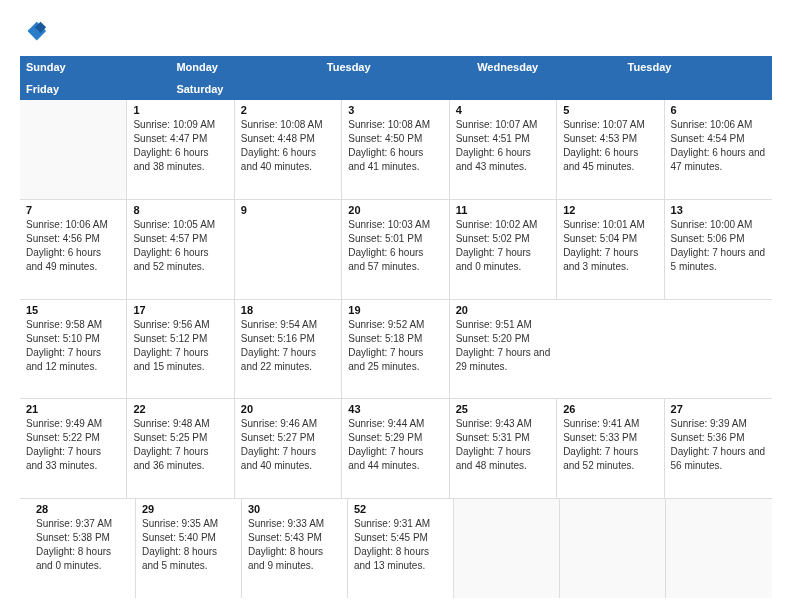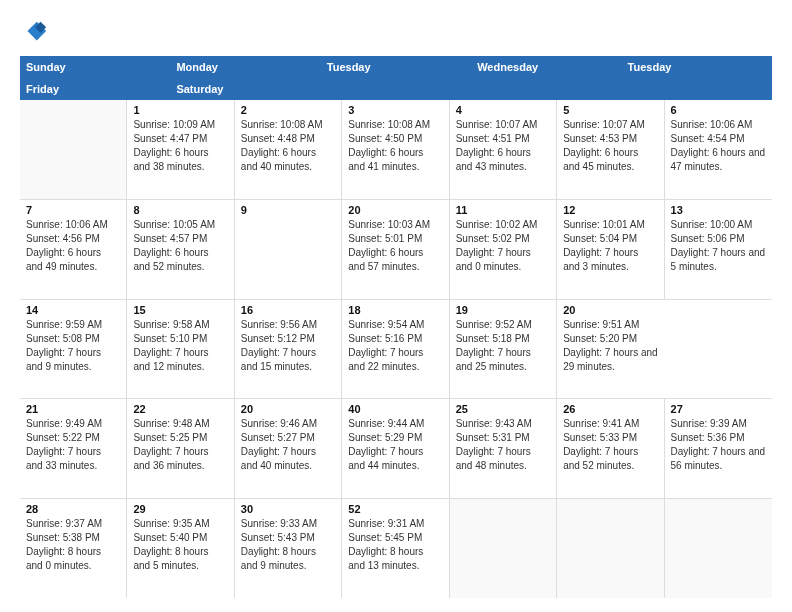--- a/index.html
+++ b/index.html
@@ -76,20 +76,21 @@
       flex: 1;
     }
     .cal-row {
       display: grid;
       grid-template-columns: repeat(7, 1fr);
       flex: 1;
       border-bottom: 1px solid #ddd;
     }
     .cal-row:last-child {
       border-bottom: none;
+      margin-left: 10px;
     }
     .cal-cell {
       border-right: 1px solid #ddd;
       padding: 4px 6px;
       font-size: 9px;
       color: #333;
       vertical-align: top;
       min-height: 0;
     }
     .cal-cell:last-child {
@@ -193,29 +194,25 @@
             <div class="day-num">12</div>
             <div class="day-detail">Sunrise: 10:01 AM<br>Sunset: 5:04 PM<br>Daylight: 7 hours and 3 minutes.</div>
           </div>
           <div class="cal-cell">
             <div class="day-num">13</div>
             <div class="day-detail">Sunrise: 10:00 AM<br>Sunset: 5:06 PM<br>Daylight: 7 hours and 5 minutes.</div>
           </div>
         </div>
         <div class="cal-row">
           <div class="cal-cell">
-            <div class="day-num">14</div>
-            <div class="day-detail">Sunrise: 9:59 AM<br>Sunset: 5:08 PM<br>Daylight: 7 hours and 9 minutes.</div>
-          </div>
-          <div class="cal-cell">
             <div class="day-num">15</div>
             <div class="day-detail">Sunrise: 9:58 AM<br>Sunset: 5:10 PM<br>Daylight: 7 hours and 12 minutes.</div>
           </div>
           <div class="cal-cell">
-            <div class="day-num">16</div>
+            <div class="day-num">17</div>
             <div class="day-detail">Sunrise: 9:56 AM<br>Sunset: 5:12 PM<br>Daylight: 7 hours and 15 minutes.</div>
           </div>
           <div class="cal-cell">
             <div class="day-num">18</div>
             <div class="day-detail">Sunrise: 9:54 AM<br>Sunset: 5:16 PM<br>Daylight: 7 hours and 22 minutes.</div>
           </div>
           <div class="cal-cell">
             <div class="day-num">19</div>
             <div class="day-detail">Sunrise: 9:52 AM<br>Sunset: 5:18 PM<br>Daylight: 7 hours and 25 minutes.</div>
           </div>
@@ -231,21 +228,21 @@
           </div>
           <div class="cal-cell">
             <div class="day-num">22</div>
             <div class="day-detail">Sunrise: 9:48 AM<br>Sunset: 5:25 PM<br>Daylight: 7 hours and 36 minutes.</div>
           </div>
           <div class="cal-cell">
             <div class="day-num">20</div>
             <div class="day-detail">Sunrise: 9:46 AM<br>Sunset: 5:27 PM<br>Daylight: 7 hours and 40 minutes.</div>
           </div>
           <div class="cal-cell">
-            <div class="day-num">40</div>
+            <div class="day-num">43</div>
             <div class="day-detail">Sunrise: 9:44 AM<br>Sunset: 5:29 PM<br>Daylight: 7 hours and 44 minutes.</div>
           </div>
           <div class="cal-cell">
             <div class="day-num">25</div>
             <div class="day-detail">Sunrise: 9:43 AM<br>Sunset: 5:31 PM<br>Daylight: 7 hours and 48 minutes.</div>
           </div>
           <div class="cal-cell">
             <div class="day-num">26</div>
             <div class="day-detail">Sunrise: 9:41 AM<br>Sunset: 5:33 PM<br>Daylight: 7 hours and 52 minutes.</div>
           </div>

